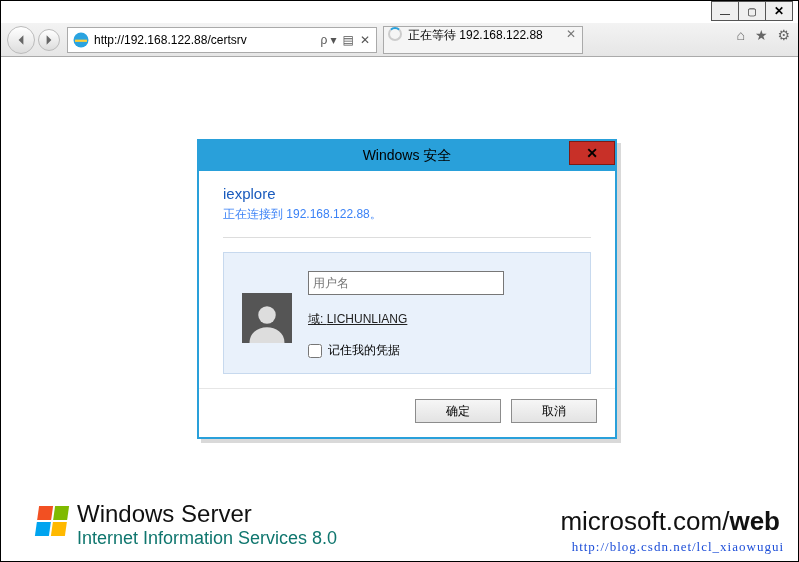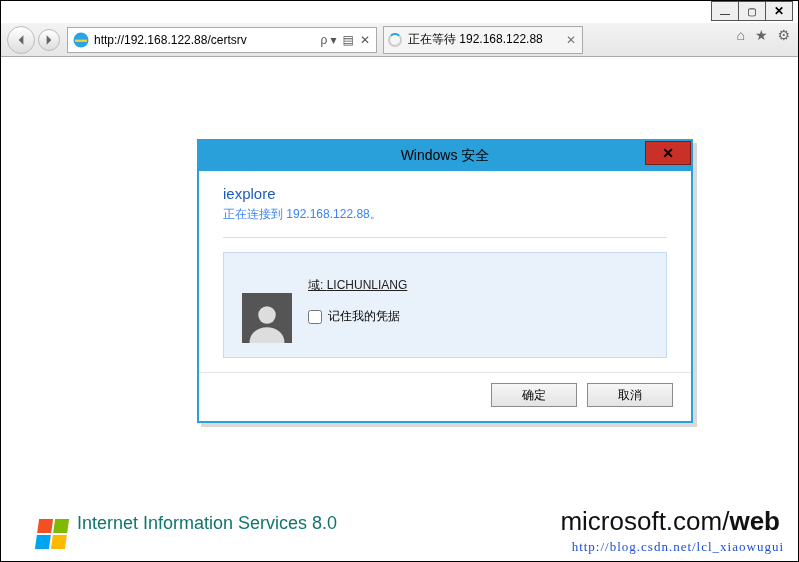--- a/index.html
+++ b/index.html
@@ -13,29 +13,29 @@
 
 .ie-bar { position:absolute; top:22px; left:0; right:0; height:34px; background:linear-gradient(#f3f3f3,#e6e6e6); border-bottom:1px solid #aaa; display:flex; align-items:center; padding:0 6px;}
 .nav-btn { width:28px; height:28px; border:1px solid #bbb; border-radius:50%; background:linear-gradient(#fff,#ddd); margin-right:3px; display:flex; align-items:center; justify-content:center; color:#777;}
 .nav-btn.fwd{ width:22px; height:22px;}
 .nav-btn svg{width:12px;height:12px;fill:#666;}
 .url-wrap { display:flex; align-items:center; height:26px; border:1px solid #aaa; background:#fff; width:310px; margin-left:4px;}
 .ie-logo { width:18px; height:18px; margin:0 4px; }
 .url-input{ border:none; outline:none; flex:1; font-size:12px; height:22px; padding:0;}
 .url-icons{ display:flex; align-items:center; gap:6px; padding:0 6px; color:#555; font-size:12px;}
 .url-icons span{cursor:pointer;}
-.tab { display:flex; align-items:center; height:28px; border:1px solid #aaa; background:#f5f5f5; margin-left:6px; padding:0 6px 0 4px; min-width:200px; font-size:12px;}
+.tab { display:flex; height:28px; border:1px solid #aaa; background:#f5f5f5; margin-left:6px; padding:0 6px 0 4px; min-width:200px; font-size:12px;}
 .tab .spinner{ width:14px; height:14px; border:2px solid #ccc; border-top-color:#29a0da; border-radius:50%; margin-right:6px;}
 .tab .close-t{ margin-left:auto; color:#777; cursor:pointer;}
 .bar-right{ position:absolute; right:8px; top:26px; display:flex; gap:10px; color:#666; font-size:14px;}
 .bar-right span{cursor:pointer;}
 
 .page { position:absolute; top:56px; left:0; right:0; bottom:0; background:#fff;}
 
-.dialog { position:absolute; left:196px; top:138px; width:496px; border:2px solid #29a0da; background:#fff; box-shadow:4px 4px 0 rgba(0,0,0,0.15);}
+.dialog { position:absolute; left:196px; top:138px; width:420px; border:2px solid #29a0da; background:#fff; box-shadow:4px 4px 0 rgba(0,0,0,0.15);}
 .dlg-title{ height:30px; background:#29a0da; display:flex; align-items:center; justify-content:center; color:#000; font-size:14px; position:relative;}
 .dlg-close{ position:absolute; right:0; top:0; width:46px; height:24px; background:#c83028; border:1px solid #7d1b15; display:flex; align-items:center; justify-content:center; color:#000; font-weight:bold; font-size:14px;}
 .dlg-body{ padding:14px 24px 8px 24px;}
 .app-name{ color:#1a5bbd; font-size:15px; margin-bottom:4px;}
 .conn-msg{ font-size:12px; color:#3b82f6; padding-bottom:14px; border-bottom:1px solid #ddd;}
 .cred-area{ background:#e9f1fb; border:1px solid #c7d9ee; margin-top:14px; padding:18px 18px 14px 18px; display:flex; gap:16px;}
 .avatar{ width:50px; height:50px; background:#555; display:flex; align-items:flex-end; justify-content:center; margin-top:22px;}
 .avatar svg{width:42px; height:42px; fill:#ddd;}
 .cred-fields{ flex:1; display:flex; flex-direction:column; gap:10px;}
 .cred-fields input[type=text],.cred-fields input[type=password]{ width:196px; height:24px; border:1px solid #777; padding:0 4px; font-size:12px;}
@@ -112,20 +112,21 @@
     <div class="app-name">iexplore</div>
     <div class="conn-msg">正在连接到 192.168.122.88。</div>
     <div class="cred-area">
       <div class="avatar">
         <svg viewBox="0 0 24 24">
             <circle cx="12" cy="8" r="5"></circle>
             <path d="M2 24c0-6 5-9 10-9s10 3 10 9z"></path>
           </svg>
       </div>
       <div class="cred-fields">
+        <input type="text" placeholder="用户名" style="">
         <div class="domain-line">
           <span>域: </span><span>LICHUNLIANG</span>
         </div>
         <label class="remember">
           <input type="checkbox" style="">
           <span>记住我的凭据</span>
         </label>
       </div>
     </div>
   </div>
@@ -136,19 +137,20 @@
 </div>
 
 <div class="brand-left">
   <div class="win-flag">
       <div></div>
       <div></div>
       <div></div>
       <div></div>
     </div>
   <div class="brand-text">
+    <div class="l1">Windows Server</div>
     <div class="l2">Internet Information Services 8.0</div>
   </div>
 </div>
 <div class="brand-right">
   <span>microsoft.com/</span><b>web</b>
 </div>
 <div class="watermark">http://blog.csdn.net/lcl_xiaowugui</div>
 
 </body></html>

